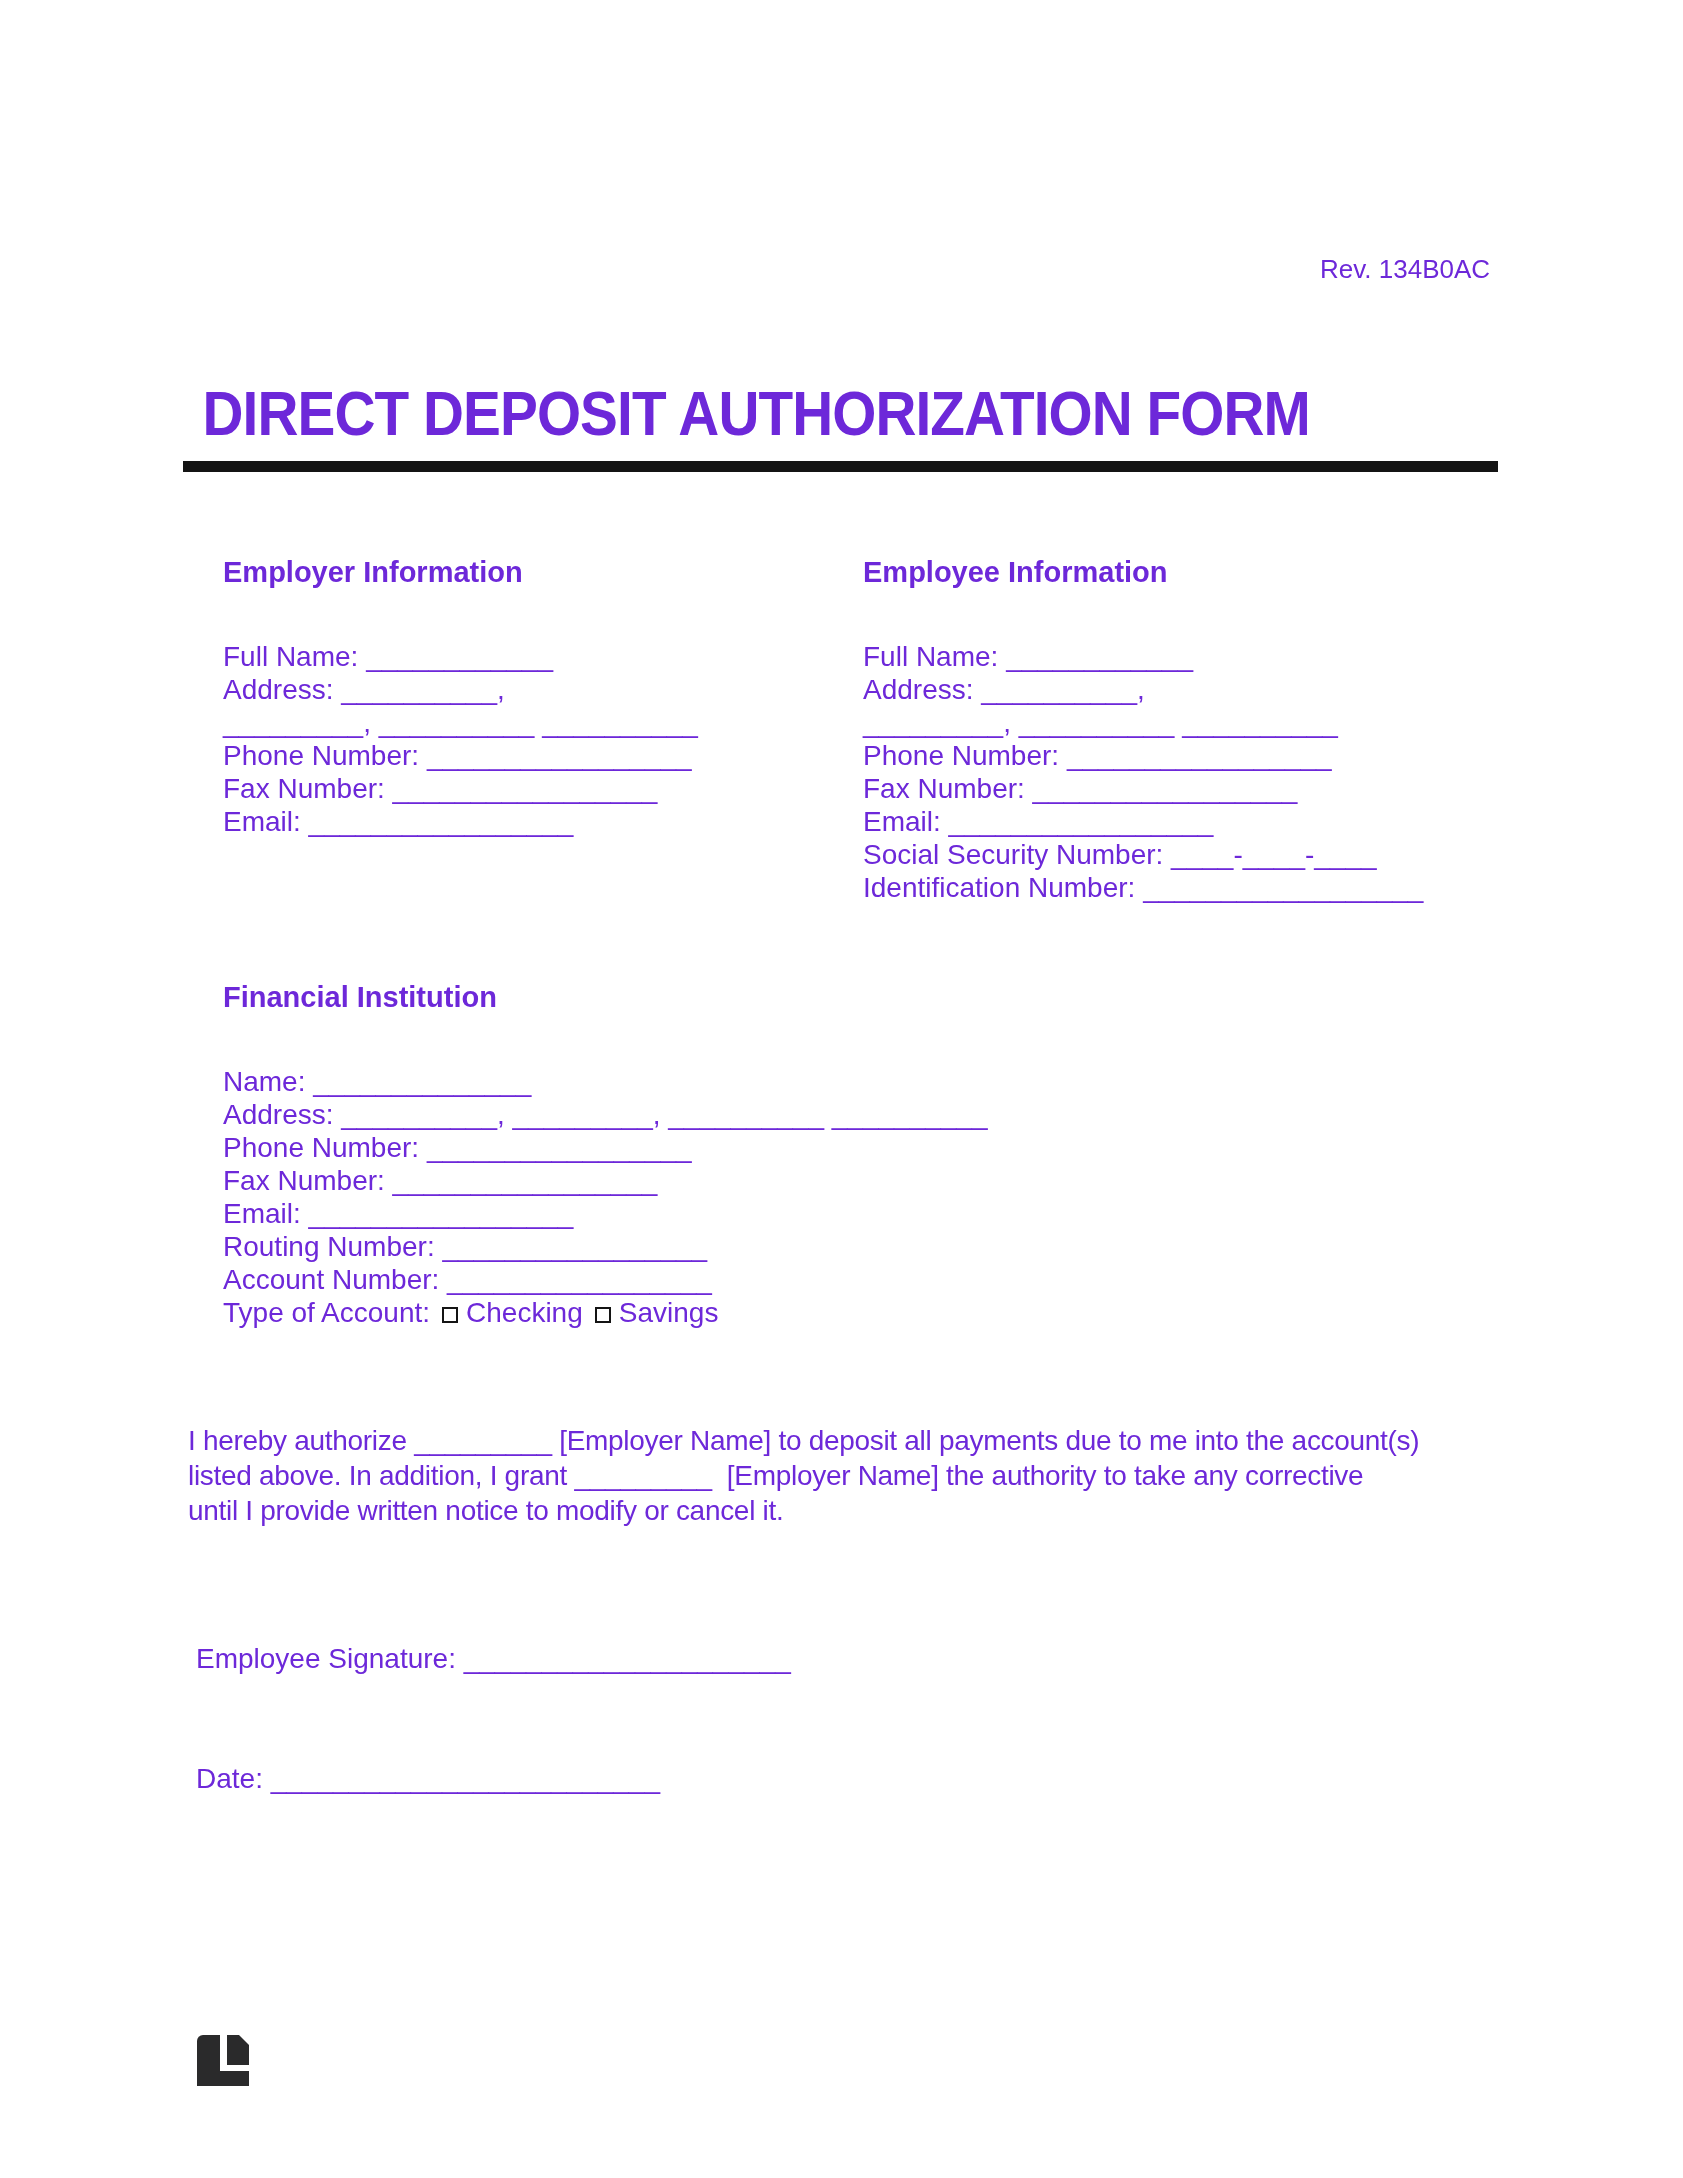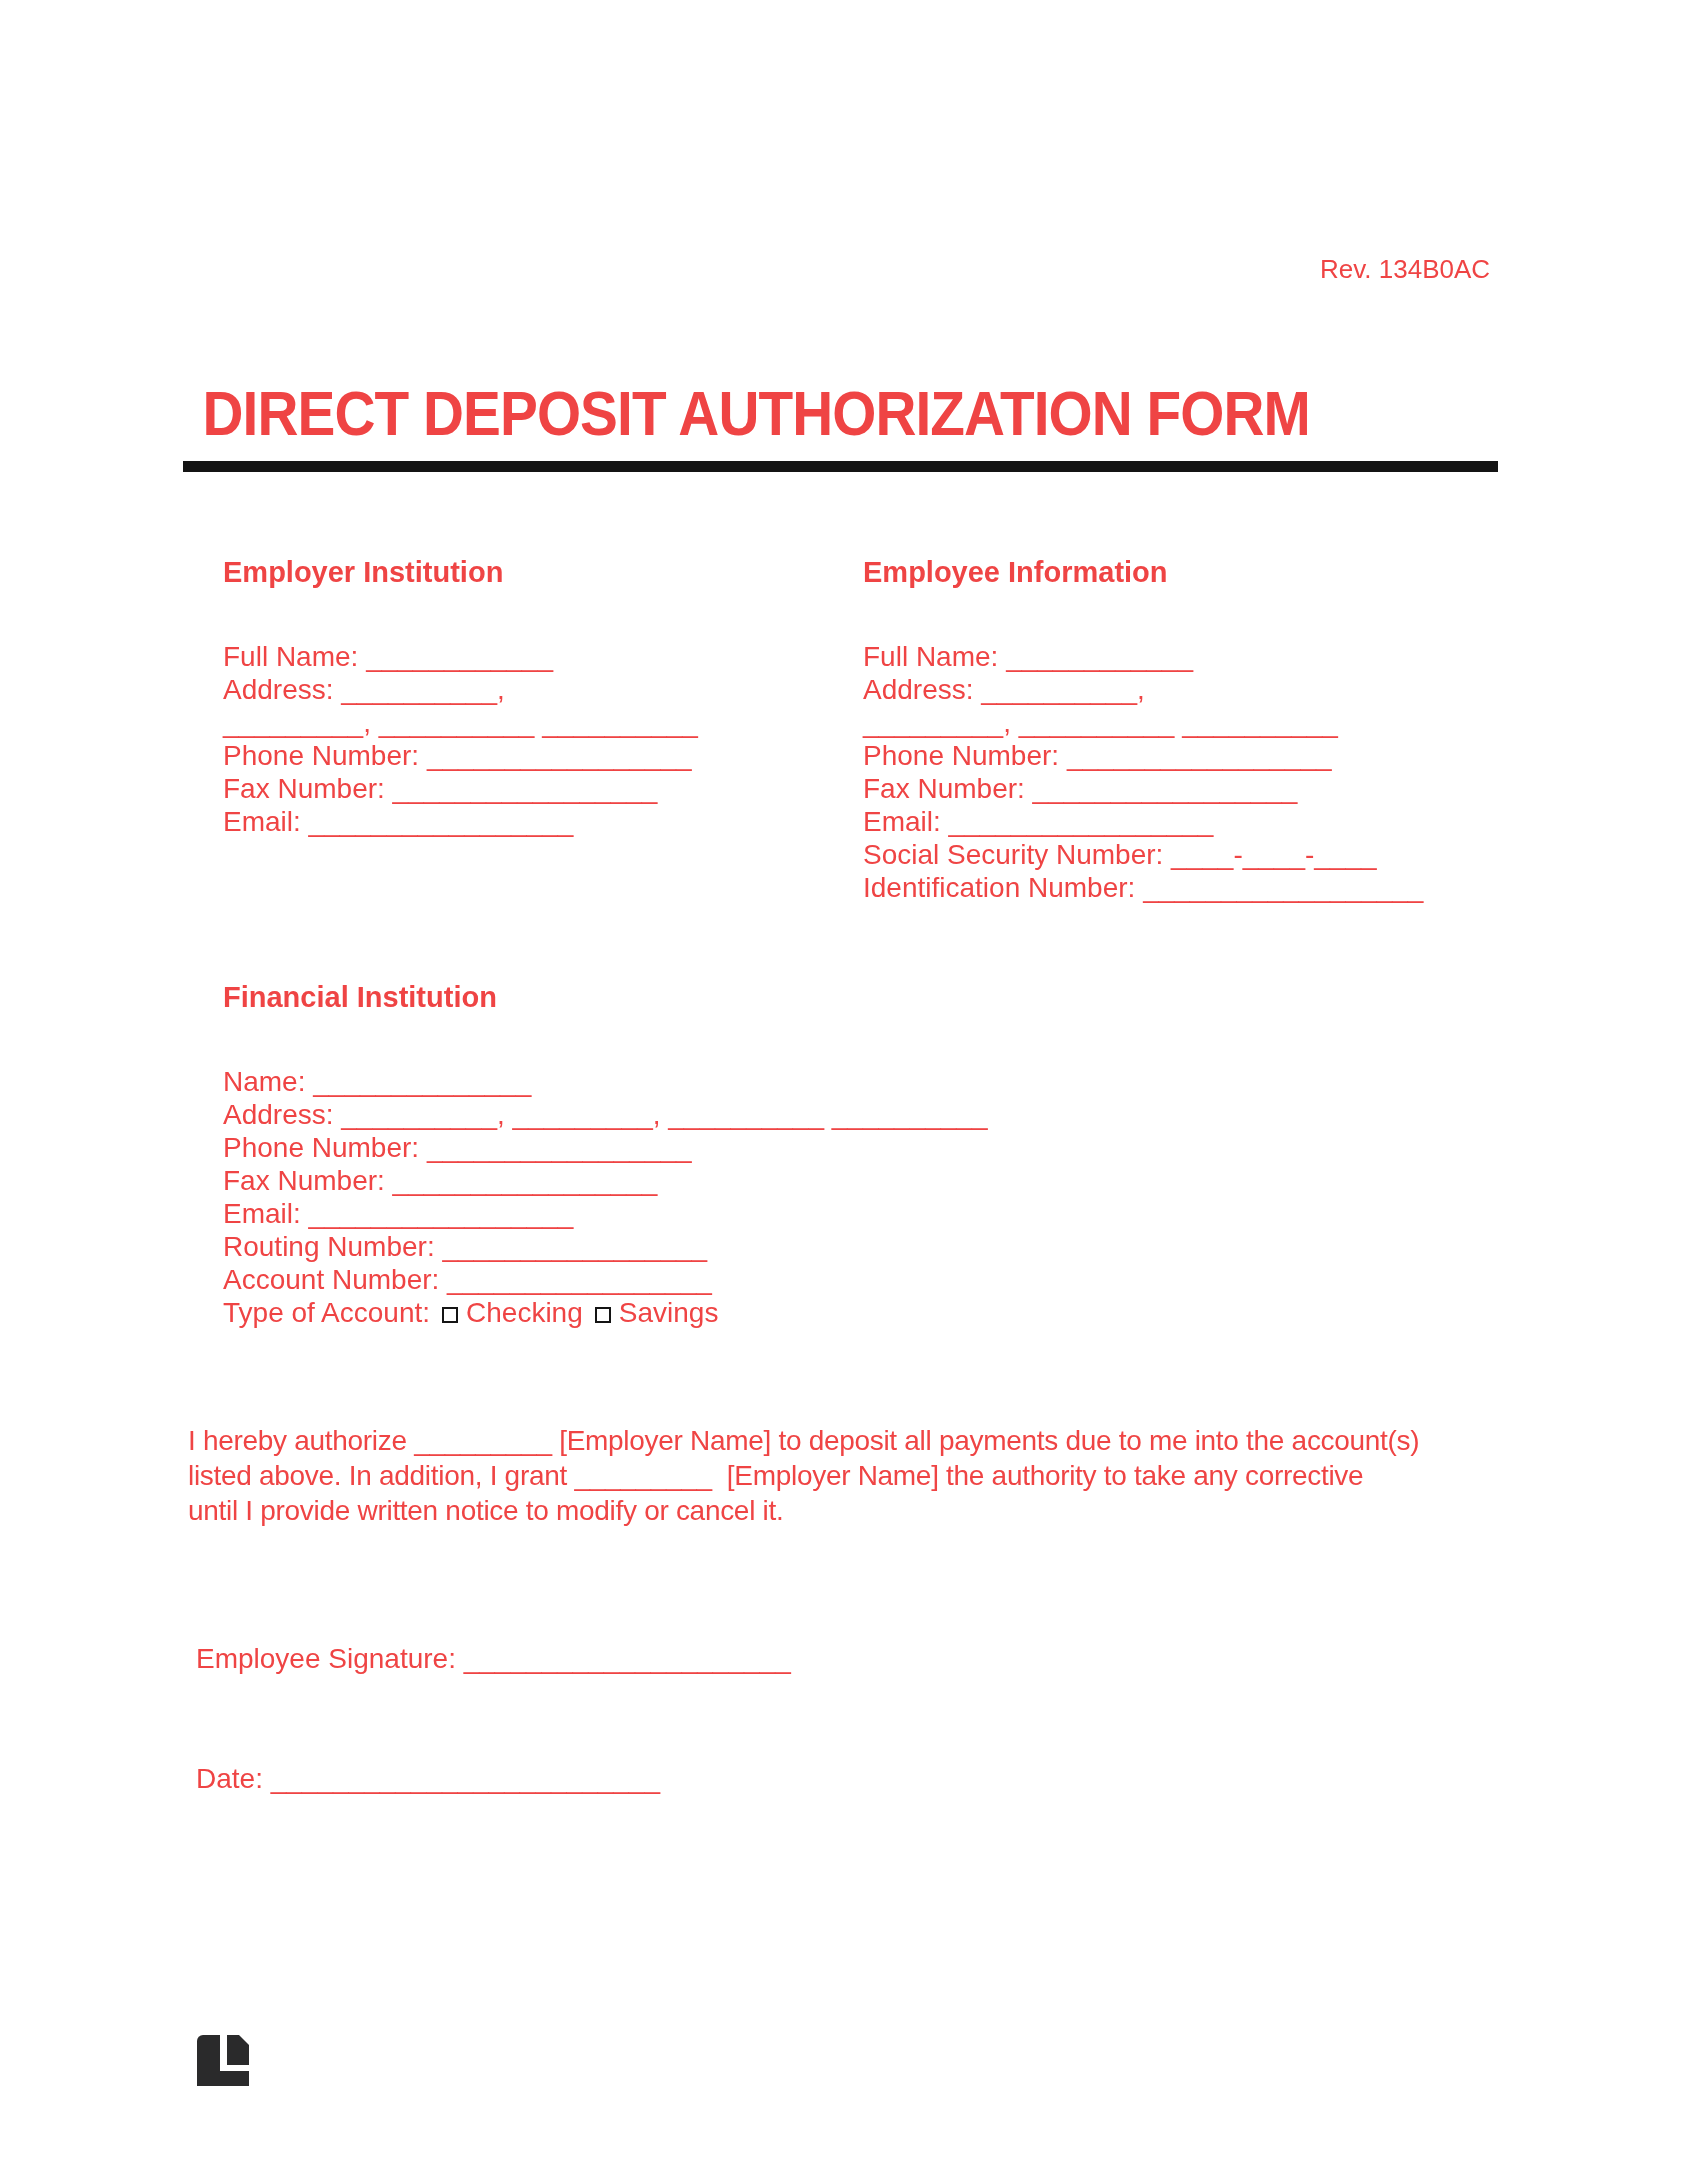--- a/index.html
+++ b/index.html
@@ -3,21 +3,21 @@
 <meta charset="utf-8">
 <style>
   * { margin: 0; padding: 0; box-sizing: border-box; }
   html, body { background: #ffffff; }
   .page {
     position: relative;
     width: 1513px;
     height: 2178px;
     background: #ffffff;
     font-family: "Liberation Sans", sans-serif;
-    color: #ef4444;
+    color: #6d28d9;
     overflow: hidden;
   }
   .rev {
     position: absolute;
     left: 1320px;
     top: 254px;
     font-size: 26px;
     white-space: pre;
   }
   .title-wrap {
@@ -124,21 +124,21 @@
 
 <div class="page">
 
   <div class="rev">Rev. 134B0AC</div>
 
   <div class="title-wrap">
     <span class="title">DIRECT DEPOSIT AUTHORIZATION FORM</span>
   </div>
   <div class="title-rule"></div>
 
-  <div class="section-heading h-employer">Employer Institution</div>
+  <div class="section-heading h-employer">Employer Information</div>
   <div class="fields f-employer">
     <div class="field-line">Full Name: ____________</div>
     <div class="field-line">Address: __________,</div>
     <div class="field-line">_________, __________ __________</div>
     <div class="field-line">Phone Number: _________________</div>
     <div class="field-line">Fax Number: _________________</div>
     <div class="field-line">Email: _________________</div>
   </div>
 
   <div class="section-heading h-employee">Employee Information</div>

